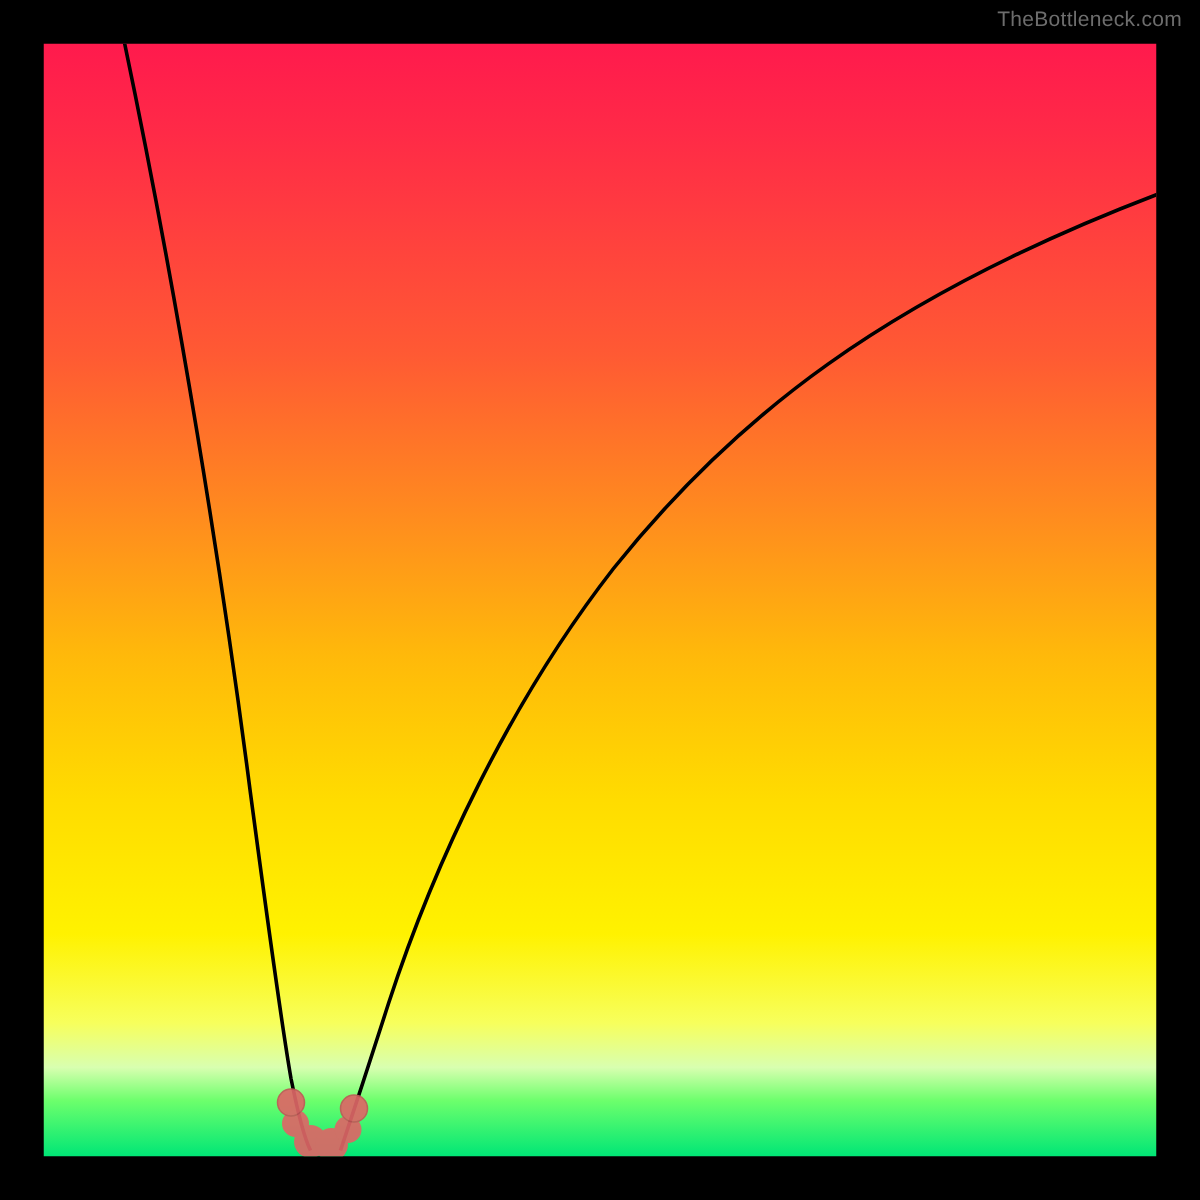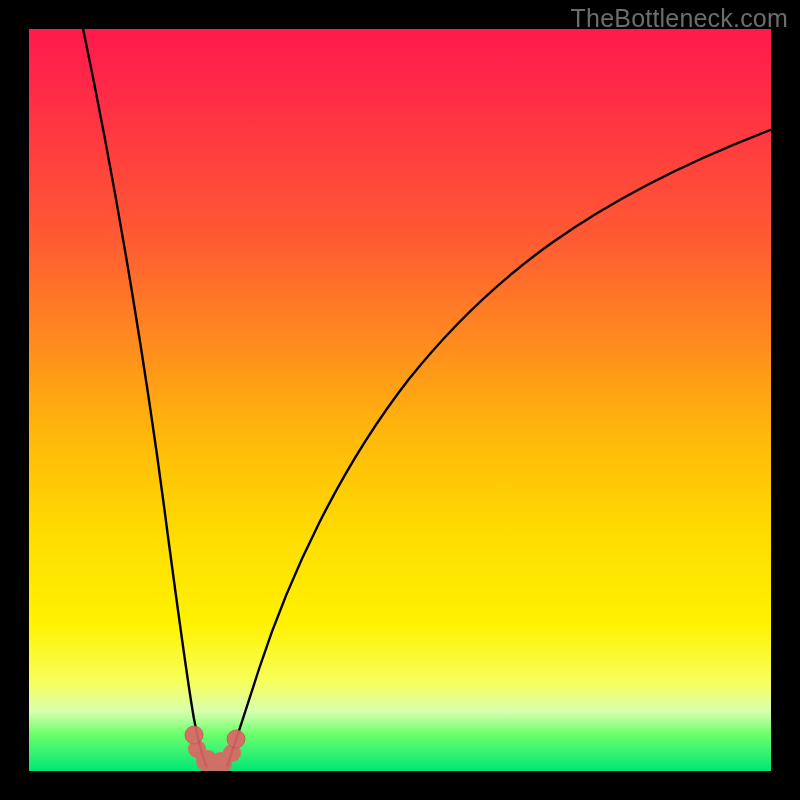--- a/index.html
+++ b/index.html
@@ -48,21 +48,21 @@
     position: absolute;
     inset: 0;
     width: 742px;
     height: 742px;
   }
   .attribution {
     position: absolute;
     top: 4px;
     right: 12px;
     color: #6d6d6d;
-    font-size: 25px;
+    font-size: 14px;
     font-weight: 400;
     letter-spacing: 0.2px;
   }
 </style>
 </head>
 <body>
 <div class="outer">
 
   <div class="plot">
     <div class="gradient"></div>

